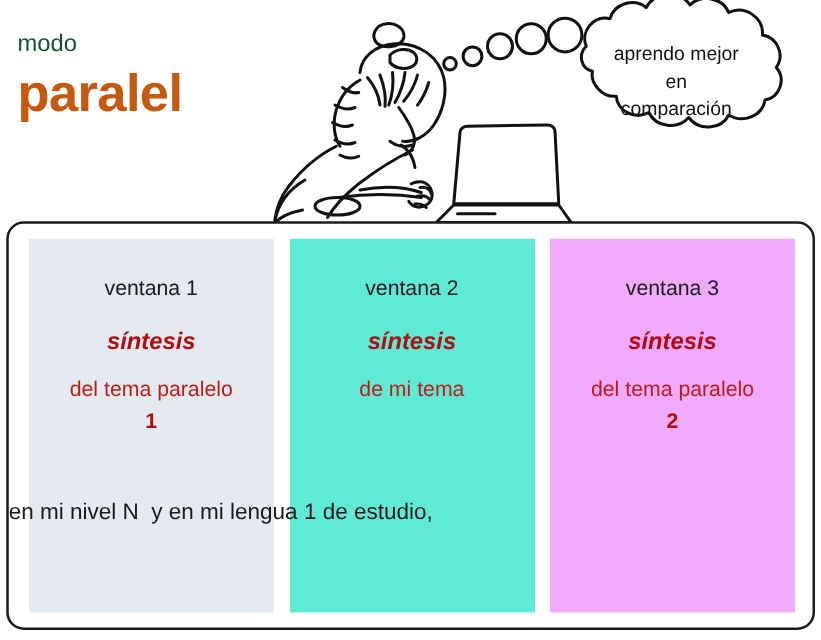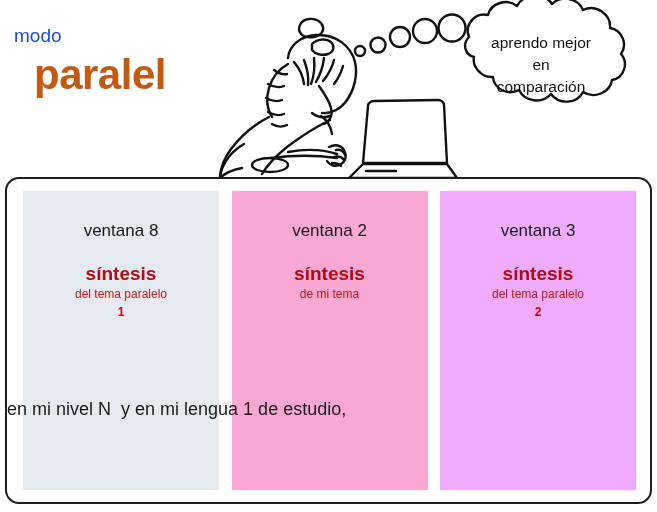--- a/index.html
+++ b/index.html
@@ -18,32 +18,31 @@
 
   
   #header-title {
     position: absolute;
     left: 14px;
     top: 26px;
     width: 220px;
   }
   #title-modo {
     font-size: 19px;
-    color: #1d4ed8;
+    color: #14532d;
     line-height: 1.1;
     letter-spacing: 0px;
   }
   #title-paralel {
     font-size: 42px;
     font-weight: bold;
     color: #C5590F;
     line-height: 1.05;
     margin-top: 6px;
     letter-spacing: -0.5px;
-    margin-left: 20px;
   }
 
   
   #illustration {
     position: absolute;
     left: 216px;
     top: 0px;
     width: 441px;
     height: 158px;
   }
@@ -73,38 +72,40 @@
   }
 
   .window-col {
     width: 196px;
     height: 299px;
     box-sizing: border-box;
     padding-top: 30px;
     text-align: center;
   }
   .col-1 { background: #E5EAF1; }
-  .col-2 { background: #f9a8d4; }
+  .col-2 { background: #5eead4; }
   .col-3 { background: #f0abfc; }
 
   .col-window-label {
     font-size: 17px;
     color: #1a1a1a;
     line-height: 1.2;
   }
   .col-synthesis {
     font-size: 19px;
     font-weight: bold;
     color: #B20B10;
     margin-top: 22px;
     line-height: 1.2;
+    font-style: italic;
   }
   .col-detail {
-    font-size: 12px;
+    font-size: 17px;
     color: #C21B17;
+    margin-top: 14px;
     line-height: 1.45;
     text-align: center;
   }
   .col-detail .accent-num {
     font-weight: bold;
     color: #B20B10;
   }
 
   
   #footer-note {
@@ -211,21 +212,21 @@
     </g>
 
   </svg>
 </div>
 
 <div id="main-panel">
 
   <div id="columns-row">
 
     <div class="window-col col-1">
-      <div class="col-window-label">ventana 8</div>
+      <div class="col-window-label">ventana 1</div>
       <div class="col-synthesis">síntesis</div>
       <div class="col-detail">
         <span>del tema paralelo</span><br>
         <span class="accent-num">1</span>
       </div>
     </div>
 
     <div class="window-col col-2">
       <div class="col-window-label">ventana 2</div>
       <div class="col-synthesis">síntesis</div>

